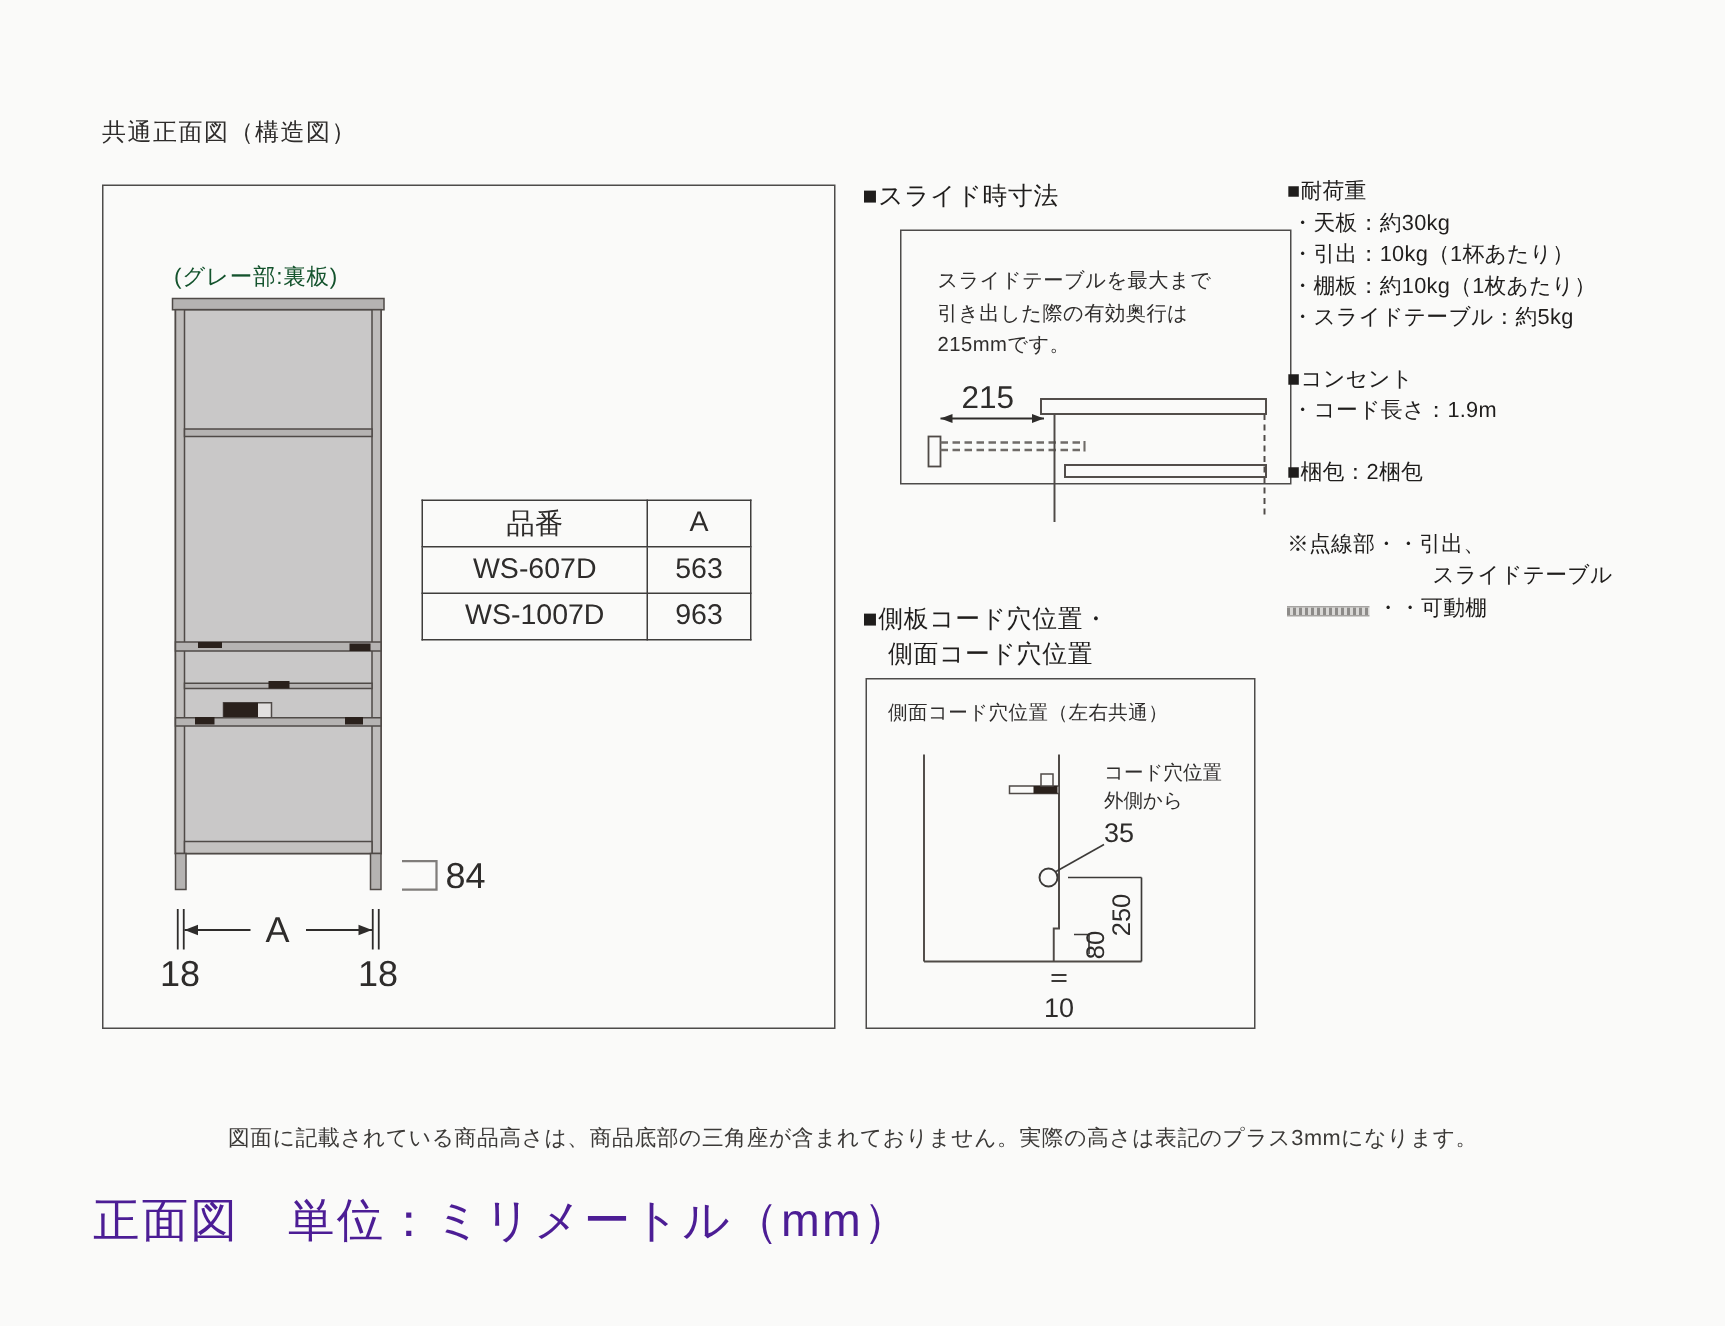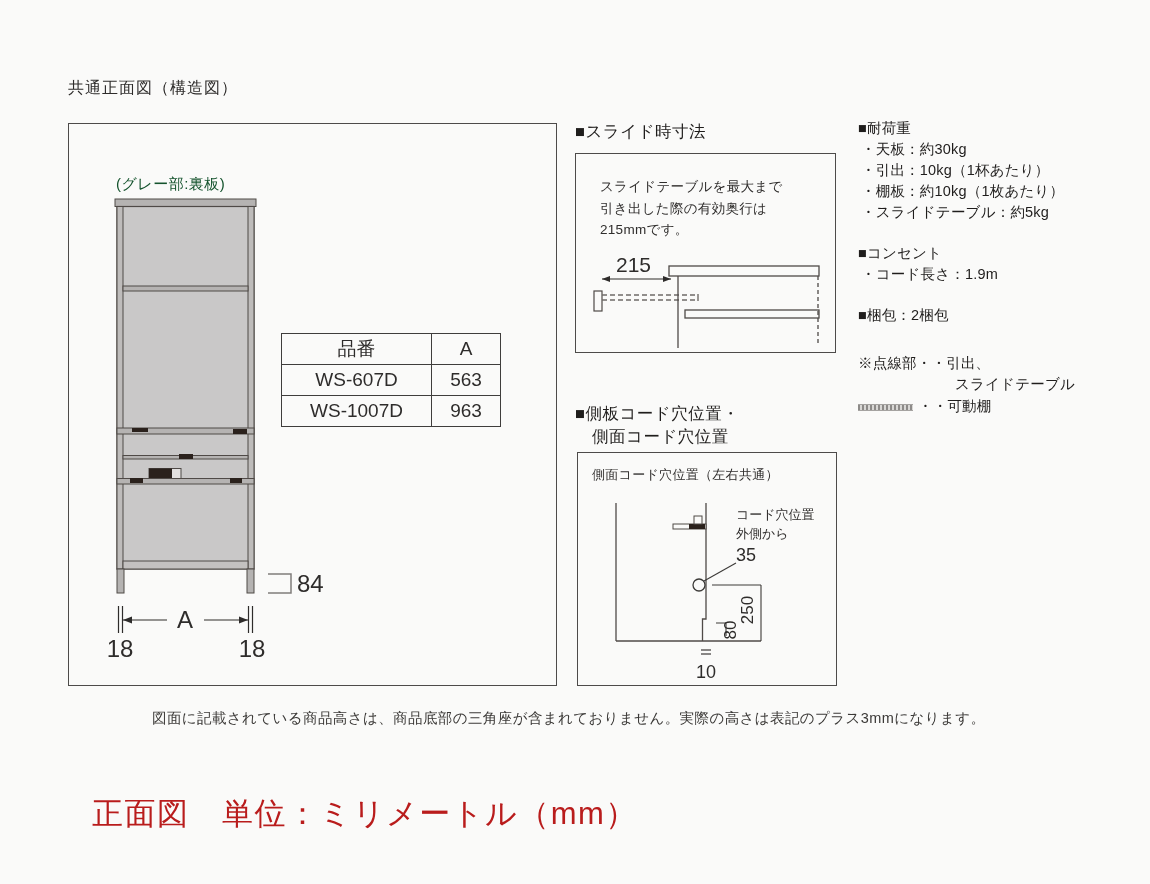--- a/index.html
+++ b/index.html
@@ -26,22 +26,22 @@
   .right-col{font-size:14.5px;line-height:21px;color:#1f1d1c;letter-spacing:0.2px;}
   .right-col .hd{margin:0;}
   .right-col .it{margin:0;padding-left:3px;} .gap20{height:20px;} .gap27{height:27px;}
   .legend-indent{padding-left:97px;}
   .legend-row{display:flex;align-items:center;gap:5px;margin-top:1px;}
   .hatch-bar{
     width:55px;height:5px;margin-top:2px;
     background:repeating-linear-gradient(90deg,#8d8b89 0 2px,#d9d8d6 2px 4px);
     border-top:1px solid #a5a3a1;border-bottom:1px solid #a5a3a1;
   }
-  .note{font-size:14.5px;color:#3b3937;letter-spacing:0.4px;}
-  .footer-title{font-size:31px;color:#b91c1c;letter-spacing:1.5px;font-weight:500;margin-left:30px;}
+  .note{font-size:14.5px;color:#3b3937;letter-spacing:0.4px;margin-top:40px;}
+  .footer-title{font-size:31px;color:#4c1d95;letter-spacing:1.5px;font-weight:500;}
   svg text{font-family:"Liberation Sans", sans-serif;}
 </style>
 </head>
 <body>
 
 <div class="sheet">
 
   <div class="abs doc-title" style="left:68px;top:78px;">共通正面図（構造図）</div>
 
   <div class="abs panel" style="left:68px;top:123px;width:489px;height:563px;">
@@ -110,21 +110,21 @@
       <tr>
         <td>WS-1007D</td>
         <td>963</td>
       </tr>
     </tbody>
       </table>
   </div>
 
   <div class="abs sec-heading" style="left:575px;top:120px;">■スライド時寸法</div>
 
-  <div class="abs panel" style="left:575px;top:153px;width:261px;height:200px;">
+  <div class="abs panel" style="left:600px;top:153px;width:261px;height:170px;">
     <div class="abs slide-desc" style="left:24px;top:22px;">
       <div>スライドテーブルを最大まで</div>
       <div>引き出した際の有効奥行は</div>
       <div>215mmです。</div>
     </div>
     <svg class="abs" style="left:10px;top:92px;" width="245" height="125" viewBox="0 0 245 125">
       <text x="30" y="26" font-size="21" fill="#2e2c2b">215</text>
       <line x1="16" y1="33" x2="85" y2="33" stroke="#2e2c2b" stroke-width="1.2"></line>
       <polygon points="16,33 24,30 24,36" fill="#2e2c2b"></polygon>
       <polygon points="85,33 77,30 77,36" fill="#2e2c2b"></polygon>

